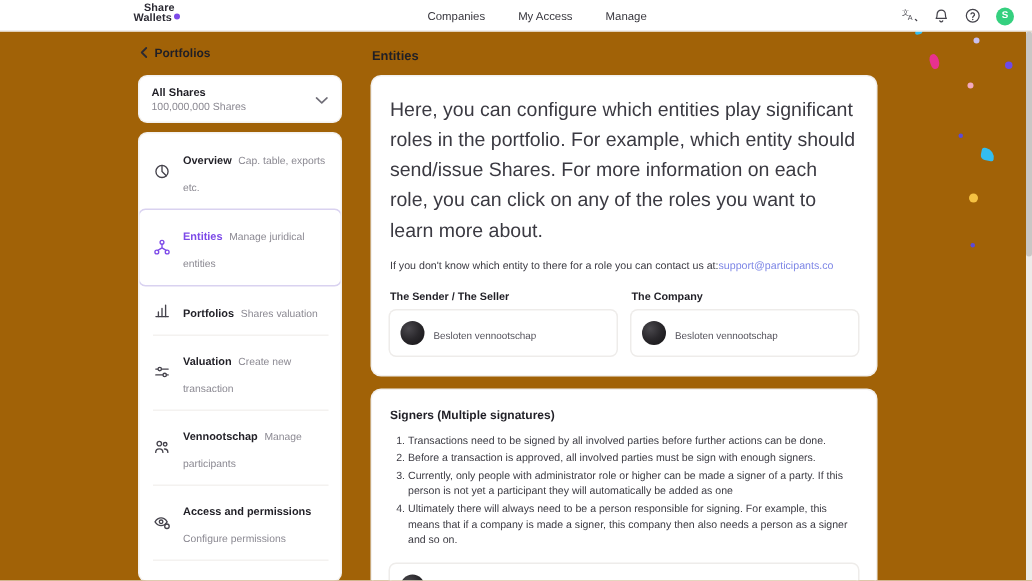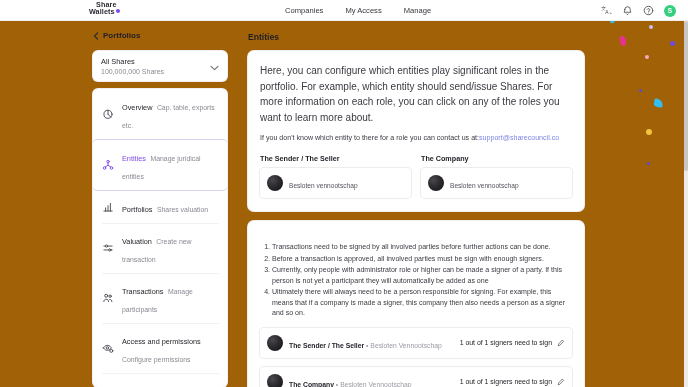--- a/index.html
+++ b/index.html
@@ -46,21 +46,21 @@
   .sidebar { position: absolute; left: 89px; top: 21px; width: 144px; height: 366px; }
   .back-row { display: flex; align-items: center; gap: 4px; padding: 5px 0 5px 4px; }
   .back-chev { color:#2b2a33; display:block; }
   .back-label { font-size: 8px; font-weight: 700; color: #201f26; }
 
   .shares-card {
     margin: 2px 6px 0 4px; background: #fff; border-radius: 5px;
     padding: 6px 8px; display: flex; align-items: center; justify-content: space-between;
     box-shadow: 0 0 0 1px #f3f1ef;
   }
-  .shares-title { font-size: 7.4px; font-weight: 400; color: #201f26; }
+  .shares-title { font-size: 7.4px; font-weight: 700; color: #201f26; }
   .shares-sub { font-size: 7px; color: #8b8992; margin-top: 2px; }
   .chev-down { color: #6f6d77; display:block; }
 
   .nav-card {
     margin: 8px 6px 0 4px; background: #fff; border-radius: 5px;
     box-shadow: 0 0 0 1px #f3f1ef; overflow: hidden;
   }
   .nav-item {
     display: flex; align-items: center; gap: 8px;
     padding: 7px 8px 7px 9px; position: relative;
@@ -70,34 +70,34 @@
   }
   .nav-item.active {
     background: #fff; border: 1px solid #d9d2f0; border-radius: 5px; margin: 0 -1px;
   }
   .nav-item.active::before { display: none; }
   .nav-item.active + .nav-item::before { display: none; }
   .nav-ico { width: 12px; height: 12px; flex: 0 0 12px; color: #45434c; }
   .nav-ico svg { display:block; width: 12px; height: 12px; }
   .nav-item.active .nav-ico { color: #7d4ae8; }
   .nav-txt { min-width: 0; }
-  .nav-title { font-size: 7.3px; font-weight: 400; color: #201f26; line-height: 1.25; }
+  .nav-title { font-size: 7.3px; font-weight: 700; color: #201f26; line-height: 1.25; }
   .nav-item.active .nav-title { color: #7d4ae8; }
   .nav-sub { font-size: 6.9px; color: #8b8992; line-height: 1.3; margin-top: 1px; }
 
   
   .main { position: absolute; left: 240px; top: 21px; width: 352px; height: 366px; }
   .page-title { font-size: 8.6px; font-weight: 700; color: #201f26; padding: 11px 0 0 8px; }
 
   .panel {
     background: #fff; border-radius: 6px; margin: 9px 8px 0 8px;
     box-shadow: 0 0 0 1px #f2f0ee;
     padding: 12px 12px 13px 12px;
   }
-  .para { font-size: 10px; color: #3b3a42; line-height: 1.55; }
+  .para { font-size: 13px; color: #3b3a42; line-height: 1.55; }
   .para2 { font-size: 7.1px; color: #3b3a42; margin-top: 9px; }
   .link { color: #7d86e6; text-decoration: none; }
 
   .entity-cols { display: flex; gap: 10px; margin-top: 12px; }
   .entity-col { flex: 1 1 0; min-width: 0; }
   .entity-label { font-size: 7.2px; font-weight: 700; color: #201f26; margin-bottom: 5px; }
   .entity-card {
     background: #fff; border-radius: 4px; box-shadow: 0 0 0 1px #eeecea;
     padding: 6px 7px; display: flex; align-items: flex-start; gap: 6px;
   }
@@ -262,21 +262,21 @@
       <div class="nav-item">
         <span class="nav-ico">
           <svg viewBox="0 0 16 16" fill="none" stroke="currentColor" stroke-width="1.2" stroke-linecap="round" stroke-linejoin="round">
             <circle cx="5.6" cy="5" r="2"></circle>
               <circle cx="10.8" cy="5.6" r="1.6"></circle>
             <path d="M2.4 12.8c0-2 1.5-3.2 3.2-3.2s3.2 1.2 3.2 3.2"></path>
               <path d="M10.2 9.8c1.6 0 3 1 3 3"></path>
           </svg>
         </span>
         <span class="nav-txt">
-          <span class="nav-title">Transactions</span>
+          <span class="nav-title">Vennootschap</span>
           <span class="nav-sub">Manage participants</span>
         </span>
       </div>
 
       <div class="nav-item">
         <span class="nav-ico">
           <svg viewBox="0 0 16 16" fill="none" stroke="currentColor" stroke-width="1.2" stroke-linecap="round" stroke-linejoin="round">
             <path d="M1.8 7.8s2.2-3.4 5.4-3.4 5.4 3.4 5.4 3.4-2.2 3.4-5.4 3.4S1.8 7.8 1.8 7.8z"></path>
             <circle cx="7.2" cy="7.8" r="1.6"></circle>
               <circle cx="12.4" cy="11.8" r="2"></circle>
@@ -298,21 +298,21 @@
 
     </div>
   </div>
 
   <div class="main">
     <div class="page-title">Entities</div>
 
     <div class="panel">
       <div class="para">Here, you can configure which entities play significant roles in the portfolio. For example, which entity should send/issue Shares. For more information on each role, you can click on any of the roles you want to learn more about.</div>
       <div class="para2">
-        <span>If you don't know which entity to there for a role you can contact us at:</span><a class="link" href="#">support@sharecouncil.co</a>
+        <span>If you don't know which entity to there for a role you can contact us at:</span><a class="link" href="#">support@participants.co</a>
       </div>
 
       <div class="entity-cols">
         <div class="entity-col">
           <div class="entity-label">The Sender / The Seller</div>
           <div class="entity-card">
             <span class="ent-avatar"></span>
             <span class="ent-body">
               <span class="redact"></span>
               <span class="ent-sub">Besloten vennootschap</span>
@@ -326,20 +326,21 @@
             <span class="ent-body">
               <span class="redact"></span>
               <span class="ent-sub">Besloten vennootschap</span>
             </span>
           </div>
         </div>
       </div>
     </div>
 
     <div class="panel" style="margin-top:10px;">
+      <div class="signers-title">Signers (Multiple signatures)</div>
       <ol class="signer-list">
         <li>Transactions need to be signed by all involved parties before further actions can be done.</li>
         <li>Before a transaction is approved, all involved parties must be sign with enough signers.</li>
         <li>Currently, only people with administrator role or higher can be made a signer of a party. If this person is not yet a participant they will automatically be added as one</li>
         <li>Ultimately there will always need to be a person responsible for signing. For example, this means that if a company is made a signer, this company then also needs a person as a signer and so on.</li>
       </ol>
 
       <div class="srow">
         <span class="ent-avatar"></span>
         <span class="srow-body">

